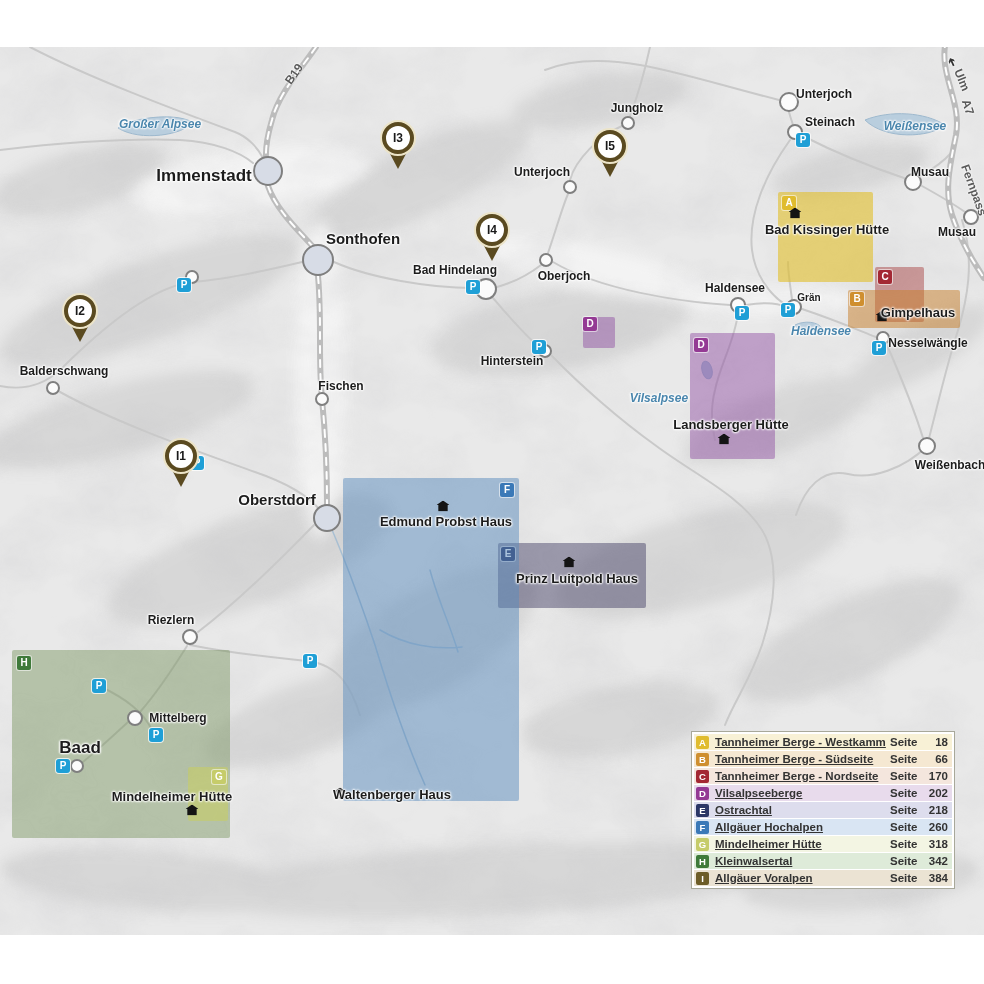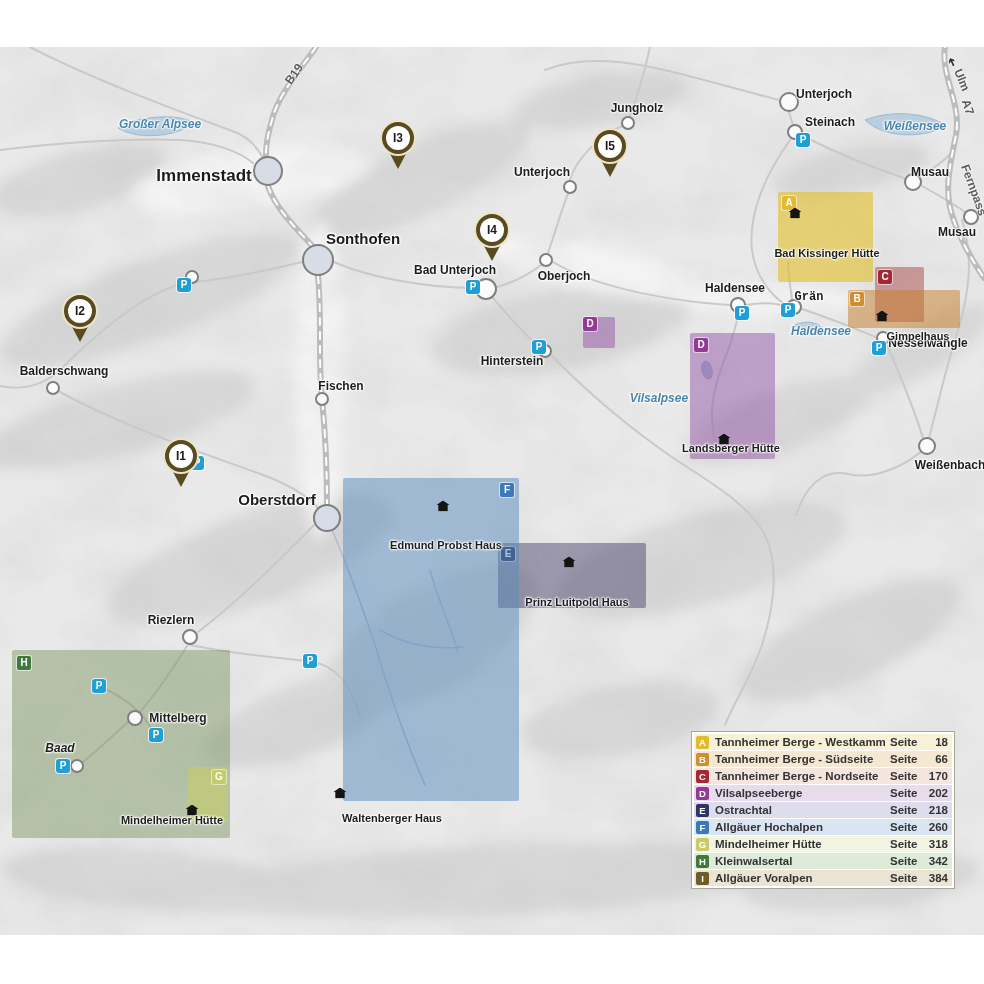--- a/index.html
+++ b/index.html
@@ -14,35 +14,35 @@
   .circle{position:absolute;background:#fbfbfb;border:2px solid #7f7f7f;border-radius:50%;box-sizing:border-box;}
   .circle.big{background:#d7dce6;}
   .pmark{position:absolute;width:14px;height:14px;transform:translate(-50%,-50%);background:#1f9fd6;color:#fff;
     font-size:10px;font-weight:bold;line-height:14px;text-align:center;border-radius:3px;
     box-shadow:0 0 0 1px rgba(255,255,255,.75);}
   .region{position:absolute;border-radius:2px;}
   .badge{position:absolute;width:14px;height:14px;color:#fff;font-size:10px;font-weight:bold;line-height:14px;
     text-align:center;border-radius:2px;box-shadow:0 0 0 1px rgba(255,255,255,.55);}
   .house{position:absolute;width:13px;height:11px;transform:translate(-50%,-50%);background:#141414;
     clip-path:polygon(50% 0,100% 42%,86% 42%,86% 100%,14% 100%,14% 42%,0 42%);}
-  .hutlbl{font-size:11px;margin-top:24px;}
+  .hutlbl{font-size:13px;}
   .pin{position:absolute;width:36px;height:54px;transform:translate(-50%,-17px);}
   .pin .head{position:relative;width:32px;height:32px;margin:0 auto;border-radius:50%;background:#5a4a20;
     border:2px solid #ece4c8;box-sizing:content-box;z-index:2;display:flex;align-items:center;justify-content:center;}
   .pin .head span{width:24px;height:24px;background:#fff;border-radius:50%;display:flex;align-items:center;
     justify-content:center;font-weight:bold;font-size:12px;color:#1a1a1a;}
   .pin .tail{position:absolute;left:50%;top:30px;transform:translateX(-50%);width:0;height:0;
     border-left:10px solid transparent;border-right:10px solid transparent;border-top:19px solid #5a4a20;z-index:1;}
   #legend{position:absolute;left:692px;top:732px;width:258px;background:#fff;padding:2px;
     box-shadow:0 0 0 1px #a8a89a;}
   .lrow{display:flex;align-items:center;height:16px;margin-bottom:1px;font-size:11.5px;font-weight:bold;color:#333;}
   .lrow:last-child{margin-bottom:0;}
   .lbadge{width:13px;height:13px;margin:0 6px 0 2px;color:#fff;font-size:9.5px;font-weight:bold;line-height:13px;
     text-align:center;border-radius:2px;flex:0 0 13px;}
-  .ltext{flex:1;white-space:nowrap;overflow:hidden;}
+  .ltext{flex:1;white-space:nowrap;overflow:hidden;text-decoration:underline;}
   .lseite{width:32px;flex:0 0 32px;}
   .lpage{width:26px;flex:0 0 26px;text-align:right;padding-right:4px;}
 </style>
 </head>
 <body>
 
 <div id="stage">
 
   <svg id="mapbg" width="984" height="984" viewBox="0 0 984 984">
     <defs>
@@ -231,26 +231,26 @@
     <div class="lbl" style="left: 277px; top: 499px; font-size: 15px;">Oberstdorf</div>
     <div class="circle" style="left: 315px; top: 392px; width: 14px; height: 14px;"></div>
     <div class="lbl" style="left: 341px; top: 386px; font-size: 12px;">Fischen</div>
     <div class="circle" style="left: 46px; top: 381px; width: 14px; height: 14px;"></div>
     <div class="lbl" style="left: 64px; top: 371px; font-size: 12px;">Balderschwang</div>
     <div class="circle" style="left: 182px; top: 629px; width: 16px; height: 16px;"></div>
     <div class="lbl" style="left: 171px; top: 620px; font-size: 12px;">Riezlern</div>
     <div class="circle" style="left: 127px; top: 710px; width: 16px; height: 16px;"></div>
     <div class="lbl" style="left: 178px; top: 718px; font-size: 12px;">Mittelberg</div>
     <div class="circle" style="left: 70px; top: 759px; width: 14px; height: 14px;"></div>
-    <div class="lbl" style="left: 60px; top: 748px; font-size: 12px; font-style: italic;">Baad</div>
+    <div class="lbl" style="left: 80px; top: 748px; font-size: 17px;">Baad</div>
     <div class="pmark" style="left: 63px; top: 766px;">P</div>
     <div class="circle" style="left: 185px; top: 270px; width: 14px; height: 14px;"></div>
     <div class="pmark" style="left: 184px; top: 285px;">P</div>
     <div class="circle" style="left: 475px; top: 278px; width: 22px; height: 22px;"></div>
-    <div class="lbl" style="left: 455px; top: 270px; font-size: 12px;">Bad Unterjoch</div>
+    <div class="lbl" style="left: 455px; top: 270px; font-size: 12px;">Bad Hindelang</div>
     <div class="pmark" style="left: 473px; top: 287px;">P</div>
     <div class="circle" style="left: 539px; top: 253px; width: 14px; height: 14px;"></div>
     <div class="lbl" style="left: 564px; top: 276px; font-size: 12px;">Oberjoch</div>
     <div class="circle" style="left: 563px; top: 180px; width: 14px; height: 14px;"></div>
     <div class="lbl" style="left: 542px; top: 172px; font-size: 12px;">Unterjoch</div>
     <div class="circle" style="left: 621px; top: 116px; width: 14px; height: 14px;"></div>
     <div class="lbl" style="left: 637px; top: 108px; font-size: 12px;">Jungholz</div>
     <div class="circle" style="left: 538px; top: 344px; width: 14px; height: 14px;"></div>
     <div class="lbl" style="left: 512px; top: 361px; font-size: 12px;">Hinterstein</div>
     <div class="pmark" style="left: 539px; top: 347px;">P</div>
@@ -260,21 +260,21 @@
     <div class="lbl" style="left: 830px; top: 122px; font-size: 12px;">Steinach</div>
     <div class="pmark" style="left: 803px; top: 140px;">P</div>
     <div class="circle" style="left: 904px; top: 173px; width: 18px; height: 18px;"></div>
     <div class="lbl" style="left: 930px; top: 172px; font-size: 12px;">Musau</div>
     <div class="circle" style="left: 963px; top: 209px; width: 16px; height: 16px;"></div>
     <div class="lbl" style="left: 957px; top: 232px; font-size: 12px;">Musau</div>
     <div class="circle" style="left: 730px; top: 297px; width: 16px; height: 16px;"></div>
     <div class="lbl" style="left: 735px; top: 288px; font-size: 12px;">Haldensee</div>
     <div class="pmark" style="left: 742px; top: 313px;">P</div>
     <div class="circle" style="left: 786px; top: 299px; width: 16px; height: 16px;"></div>
-    <div class="lbl" style="left: 809px; top: 297px; font-size: 12px; font-family: Liberation Mono, monospace;">Grän</div>
+    <div class="lbl" style="left: 809px; top: 297px; font-size: 10px;">Grän</div>
     <div class="pmark" style="left: 788px; top: 310px;">P</div>
     <div class="circle" style="left: 876px; top: 331px; width: 14px; height: 14px;"></div>
     <div class="lbl" style="left: 928px; top: 343px; font-size: 12px;">Nesselwängle</div>
     <div class="pmark" style="left: 879px; top: 348px;">P</div>
     <div class="circle" style="left: 918px; top: 437px; width: 18px; height: 18px;"></div>
     <div class="lbl" style="left: 950px; top: 465px; font-size: 12px;">Weißenbach</div>
     <div class="pmark" style="left: 197px; top: 463px;">P</div>
     <div class="pmark" style="left: 99px; top: 686px;">P</div>
     <div class="pmark" style="left: 156px; top: 735px;">P</div>
     <div class="pmark" style="left: 310px; top: 661px;">P</div>

